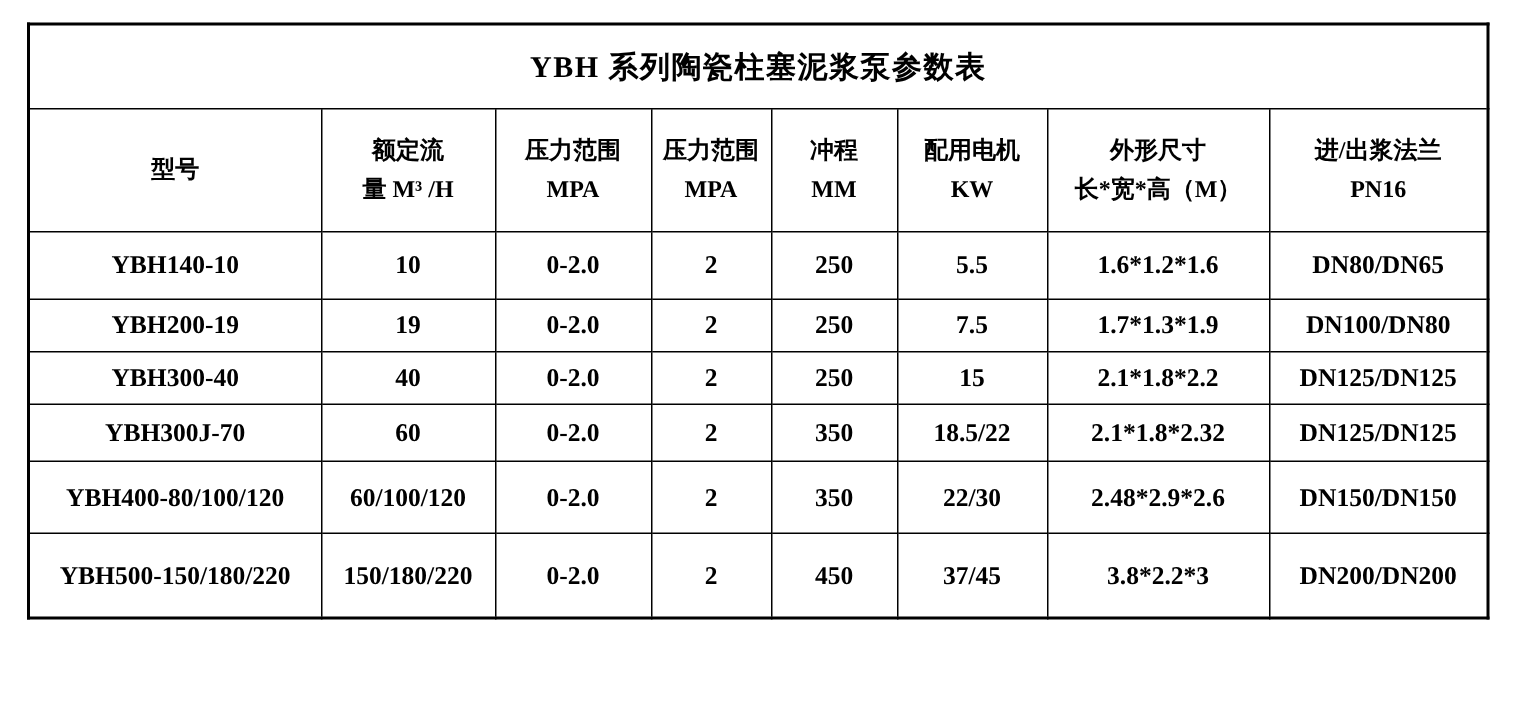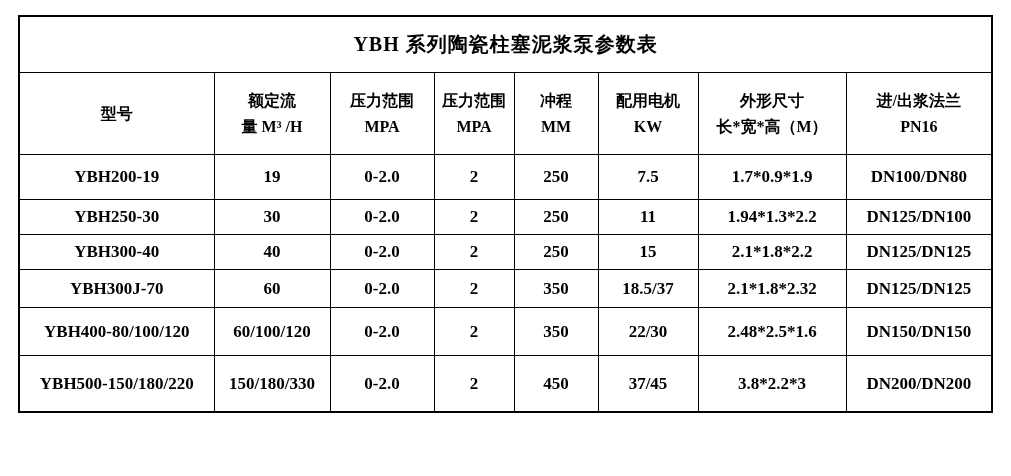--- a/index.html
+++ b/index.html
@@ -111,72 +111,72 @@
           <span class="hline">长*宽*高（M）</span>
         </th>
         <th class="head-cell">
           <span class="hline">进/出浆法兰</span>
           <span class="hline">PN16</span>
         </th>
       </tr>
     </thead>
     <tbody>
         <tr>
+          <td>YBH140-10</td>
+          <td>10</td>
+          <td>0-2.0</td>
+          <td>2</td>
+          <td>250</td>
+          <td>5.5</td>
+          <td>1.6*1.2*1.6</td>
+          <td>DN80/DN65</td>
+        </tr>
+        <tr>
           <td>YBH200-19</td>
           <td>19</td>
           <td>0-2.0</td>
           <td>2</td>
           <td>250</td>
           <td>7.5</td>
-          <td>1.7*0.9*1.9</td>
+          <td>1.7*1.3*1.9</td>
           <td>DN100/DN80</td>
-        </tr>
-        <tr>
-          <td>YBH250-30</td>
-          <td>30</td>
-          <td>0-2.0</td>
-          <td>2</td>
-          <td>250</td>
-          <td>11</td>
-          <td>1.94*1.3*2.2</td>
-          <td>DN125/DN100</td>
         </tr>
         <tr>
           <td>YBH300-40</td>
           <td>40</td>
           <td>0-2.0</td>
           <td>2</td>
           <td>250</td>
           <td>15</td>
           <td>2.1*1.8*2.2</td>
           <td>DN125/DN125</td>
         </tr>
         <tr>
           <td>YBH300J-70</td>
           <td>60</td>
           <td>0-2.0</td>
           <td>2</td>
           <td>350</td>
-          <td>18.5/37</td>
+          <td>18.5/22</td>
           <td>2.1*1.8*2.32</td>
           <td>DN125/DN125</td>
         </tr>
         <tr>
           <td>YBH400-80/100/120</td>
           <td>60/100/120</td>
           <td>0-2.0</td>
           <td>2</td>
           <td>350</td>
           <td>22/30</td>
-          <td>2.48*2.5*1.6</td>
+          <td>2.48*2.9*2.6</td>
           <td>DN150/DN150</td>
         </tr>
         <tr>
           <td>YBH500-150/180/220</td>
-          <td>150/180/330</td>
+          <td>150/180/220</td>
           <td>0-2.0</td>
           <td>2</td>
           <td>450</td>
           <td>37/45</td>
           <td>3.8*2.2*3</td>
           <td>DN200/DN200</td>
         </tr>
       </tbody>
   </table>
 </div>

